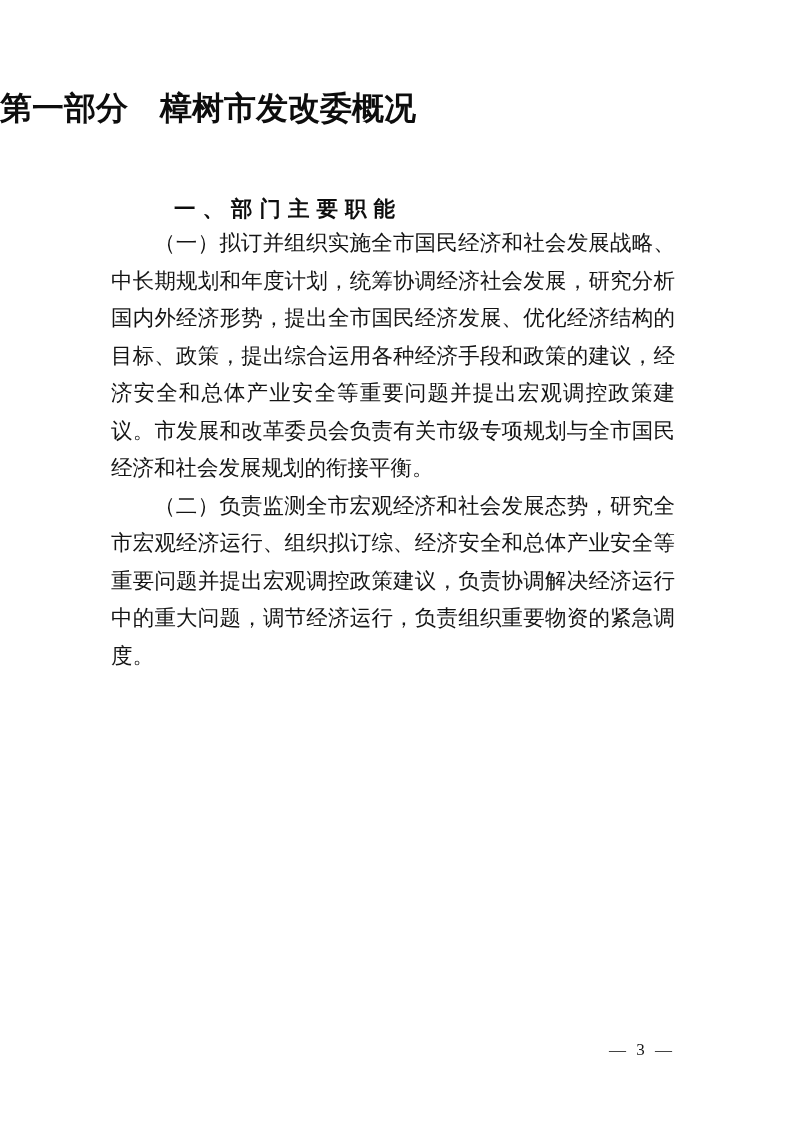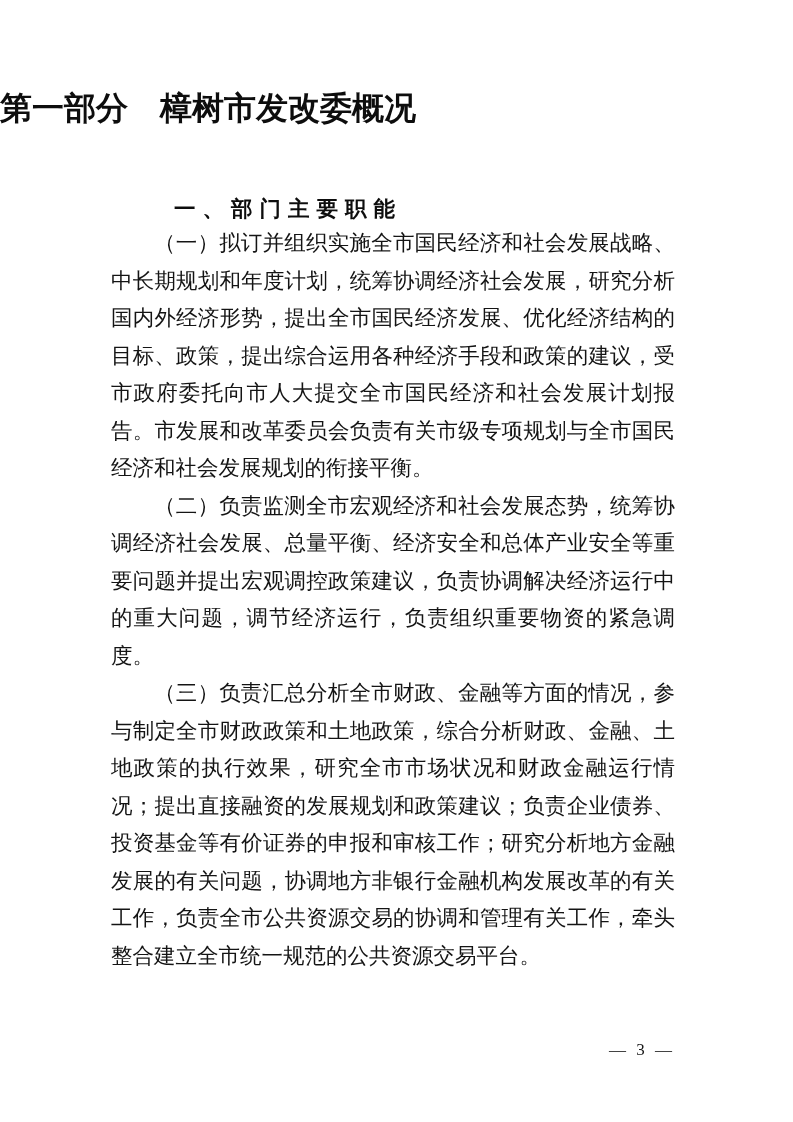--- a/index.html
+++ b/index.html
@@ -72,20 +72,19 @@
 </head>
 <body>
 
 <div class="page">
 
   <h1 class="doc-title">第一部分　樟树市发改委概况</h1>
 
   <h2 class="section-heading">一、部门主要职能</h2>
 
   <div class="body-text">
-    <p>（一）拟订并组织实施全市国民经济和社会发展战略、中长期规划和年度计划，统筹协调经济社会发展，研究分析国内外经济形势，提出全市国民经济发展、优化经济结构的目标、政策，提出综合运用各种经济手段和政策的建议，受市政府委托向市人大提交全市国民经济和社会发展计划报告。市发展和改革委员会负责有关市级专项规划与全市国民经济和社会发展规划的衔接平衡。</p>
-    <p>（二）负责监测全市宏观经济和社会发展态势，统筹协调经济社会发展、总量平衡、经济安全和总体产业安全等重要问题并提出宏观调控政策建议，负责协调解决经济运行中的重大问题，调节经济运行，负责组织重要物资的紧急调度。</p>
-    <p>（三）负责汇总分析全市财政、金融等方面的情况，参与制定全市财政政策和土地政策，综合分析财政、金融、土地政策的执行效果，研究全市市场状况和财政金融运行情况；提出直接融资的发展规划和政策建议；负责企业债券、投资基金等有价证券的申报和审核工作；研究分析地方金融发展的有关问题，协调地方非银行金融机构发展改革的有关工作，负责全市公共资源交易的协调和管理有关工作，牵头整合建立全市统一规范的公共资源交易平台。</p>
+    <p>（一）拟订并组织实施全市国民经济和社会发展战略、中长期规划和年度计划，统筹协调经济社会发展，研究分析国内外经济形势，提出全市国民经济发展、优化经济结构的目标、政策，提出综合运用各种经济手段和政策的建议，经济安全和总体产业安全等重要问题并提出宏观调控政策建议。市发展和改革委员会负责有关市级专项规划与全市国民经济和社会发展规划的衔接平衡。</p>
+    <p>（二）负责监测全市宏观经济和社会发展态势，研究全市宏观经济运行、组织拟订综、经济安全和总体产业安全等重要问题并提出宏观调控政策建议，负责协调解决经济运行中的重大问题，调节经济运行，负责组织重要物资的紧急调度。</p>
   </div>
 
   <div class="page-number">— 3 —</div>
 
 </div>
 
 </body></html>

